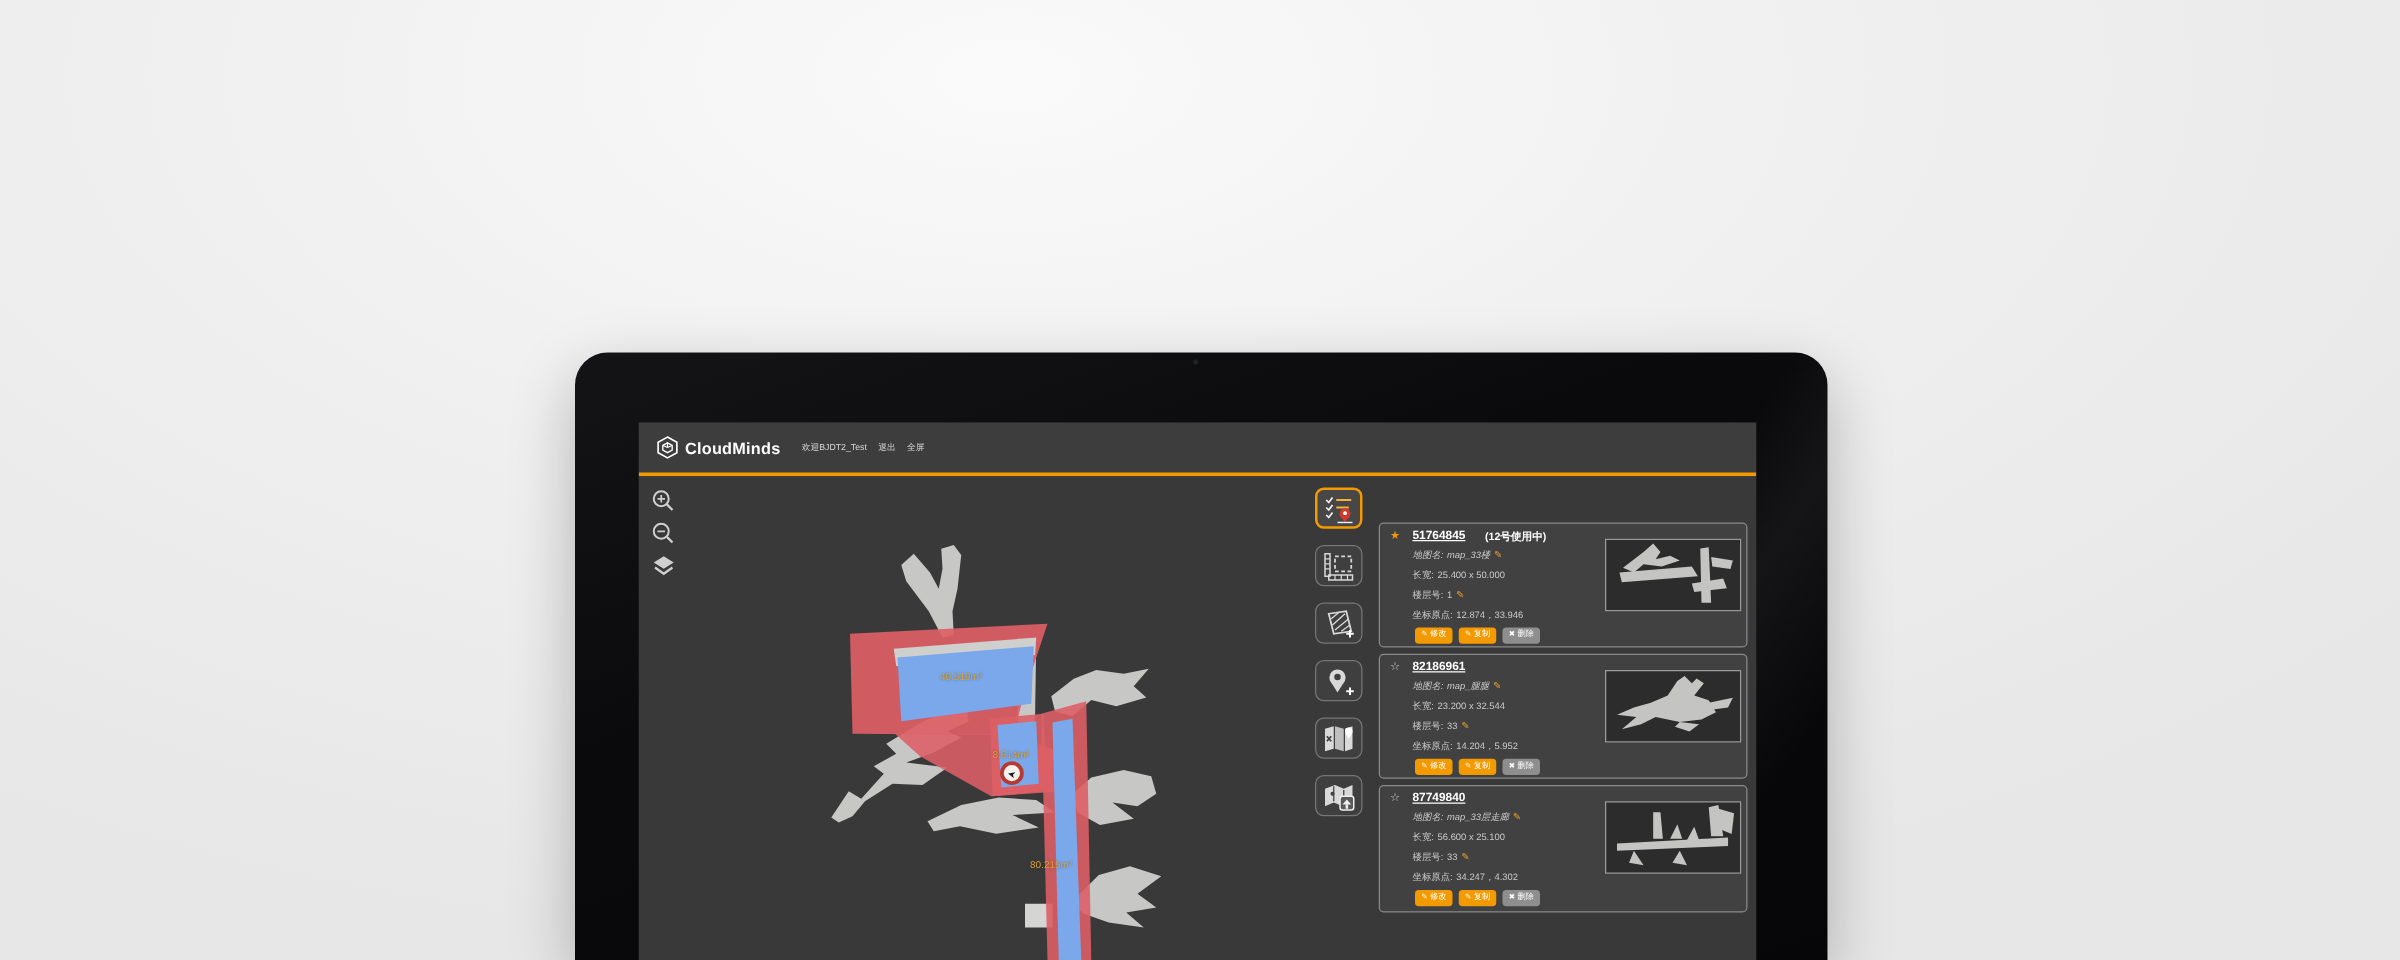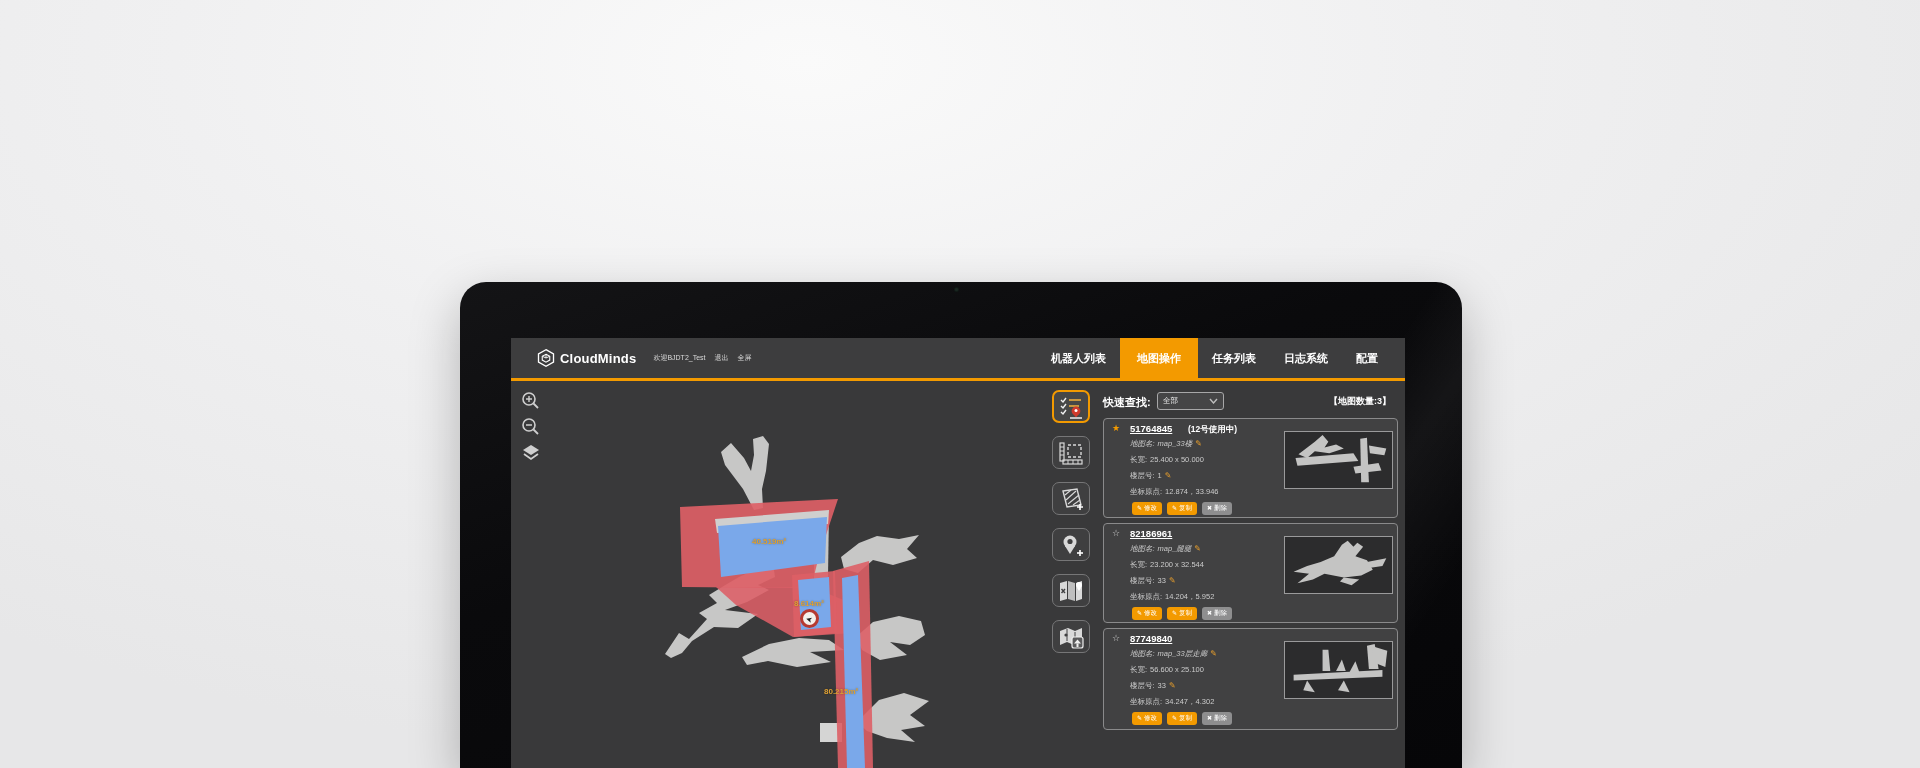--- a/index.html
+++ b/index.html
@@ -26,38 +26,38 @@
     background:#1d2b25; box-shadow:0 0 2px #000 inset; }
   
   .screen {
     position:absolute; left:51px; top:56px; width:894px; height:430px;
     background:#39393a; overflow:hidden; font-size:10px; color:#e8e8e8;
   }
   
   .navbar {
     position:absolute; left:0; top:0; width:894px; height:43px;
     background:#3d3d3e; border-bottom:3px solid #f39a00;
-    display:flex; align-items:stretch;padding-left:12px;
+    display:flex; align-items:stretch;
   }
   .brand { display:flex; align-items:center; padding-left:13px; }
   .logo-svg { width:20px; height:20px; }
   .brand-text { color:#fff; font-weight:bold; font-size:13px; letter-spacing:0.2px; margin-left:4px; }
   .session { display:flex; align-items:center; margin-left:17px; gap:9px; }
   .session span, .session a { color:#d9d9d9; font-size:7px; text-decoration:none; white-space:nowrap; }
   .nav-items { margin-left:auto; display:flex; align-items:stretch; padding-right:13px; }
   .nav-item {
     color:#fff; font-size:11px; font-weight:bold; text-decoration:none;
     display:flex; align-items:center; padding:0 14px; white-space:nowrap;
   }
   .nav-item.active { background:#f39a00; padding:0 17px; }
   
   .main { position:absolute; left:0; top:43px; width:894px; height:387px; background:#39393a; }
   .map-area { position:absolute; left:0; top:0; width:584px; height:387px; overflow:hidden; }
   .map-svg { position:absolute; left:0; top:0; width:584px; height:387px; }
-  .area-label { position:absolute; color:#dfa133; font-size:8px; font-weight:bold; white-space:nowrap; text-shadow:0 0 2px rgba(0,0,0,0.4); }
+  .area-label { position:absolute; color:#dfa133; font-size:8px; font-weight:normal; white-space:nowrap; text-shadow:0 0 2px rgba(0,0,0,0.4); }
   .lbl-1 { left:241px; top:156px; }
   .lbl-2 { left:283px; top:218px; }
   .lbl-3 { left:313px; top:306px; }
   .robot-marker {
     position:absolute; left:289px; top:228px; width:19px; height:19px; border-radius:50%;
     background:#f4f1ec; border:3px solid #b63a31; display:flex; align-items:center; justify-content:center;
   }
   .robot-marker span { font-size:8px; color:#1d1d1d; transform:rotate(195deg); line-height:1; }
   
   .map-controls { position:absolute; left:10px; top:10px; display:flex; flex-direction:column; gap:6px; }
@@ -126,27 +126,20 @@
           <line x1="7.8" y1="10" x2="12" y2="12" stroke="#ffffff" stroke-width="1.1"></line>
           <line x1="16.2" y1="10" x2="12" y2="12" stroke="#ffffff" stroke-width="1.1"></line>
         </svg>
         <span class="brand-text">CloudMinds</span>
       </div>
       <div class="session">
         <span>欢迎BJDT2_Test</span>
         <a href="#">退出</a>
         <a href="#">全屏</a>
       </div>
-      <nav class="nav-items">
-        <a href="#" class="nav-item">机器人列表</a>
-        <a href="#" class="nav-item active">地图操作</a>
-        <a href="#" class="nav-item">任务列表</a>
-        <a href="#" class="nav-item">日志系统</a>
-        <a href="#" class="nav-item">配置</a>
-      </nav>
     </header>
 
     <div class="main">
 
       <div class="map-area">
         <svg class="map-svg" viewBox="0 0 584 387" preserveAspectRatio="none">
 
           <g fill="#c7c7c6">
             <path d="M243,129 232,108 214,84 210,71 220,62 233,77 240,90 243,74 242,58 252,55 258,63 255,90 251,108 252,127 Z"></path>
             <path d="M154,273 168,252 178,258 196,238 188,232 206,222 198,214 216,203 228,196 252,185 262,183 264,196 247,204 258,209 236,221 214,229 247,233 227,247 203,246 181,260 171,272 160,277 Z"></path>
@@ -269,30 +262,20 @@
             <line x1="18" y1="7" x2="18" y2="19" stroke="#3f3f40" stroke-width="1"></line>
             <circle cx="9" cy="10" r="1.6" fill="#3f3f40"></circle>
             <rect x="15" y="12" width="11" height="11" rx="2" fill="#5a5a5b" stroke="#efefef" stroke-width="1.2"></rect>
             <polygon points="20.5,14.5 24,18.5 17,18.5" fill="#efefef"></polygon>
             <rect x="19.5" y="18.5" width="2" height="3.5" fill="#efefef"></rect>
           </svg>
         </button>
       </div>
 
       <div class="panel">
-        <div class="panel-header">
-          <span class="quick-label">快速查找:</span>
-          <div class="dropdown">
-            <span class="dd-value">全部</span>
-            <svg width="9" height="6" viewBox="0 0 9 6">
-              <polyline points="1,1 4.5,5 8,1" fill="none" stroke="#bdbdbd" stroke-width="1.4"></polyline>
-            </svg>
-          </div>
-          <span class="map-count">【地图数量:3】</span>
-        </div>
 
         <div class="card card-1">
           <span class="star starred">★</span>
           <span class="card-id">51764845</span>
           <span class="card-suffix">(12号使用中)</span>
           <div class="info-row row-0">
             <span class="lbl">地图名:</span><span class="val">map_33楼</span><span class="pencil">✎</span>
           </div>
           <div class="info-row row-1">
             <span class="lbl">长宽:</span><span class="val">25.400 x 50.000</span>

